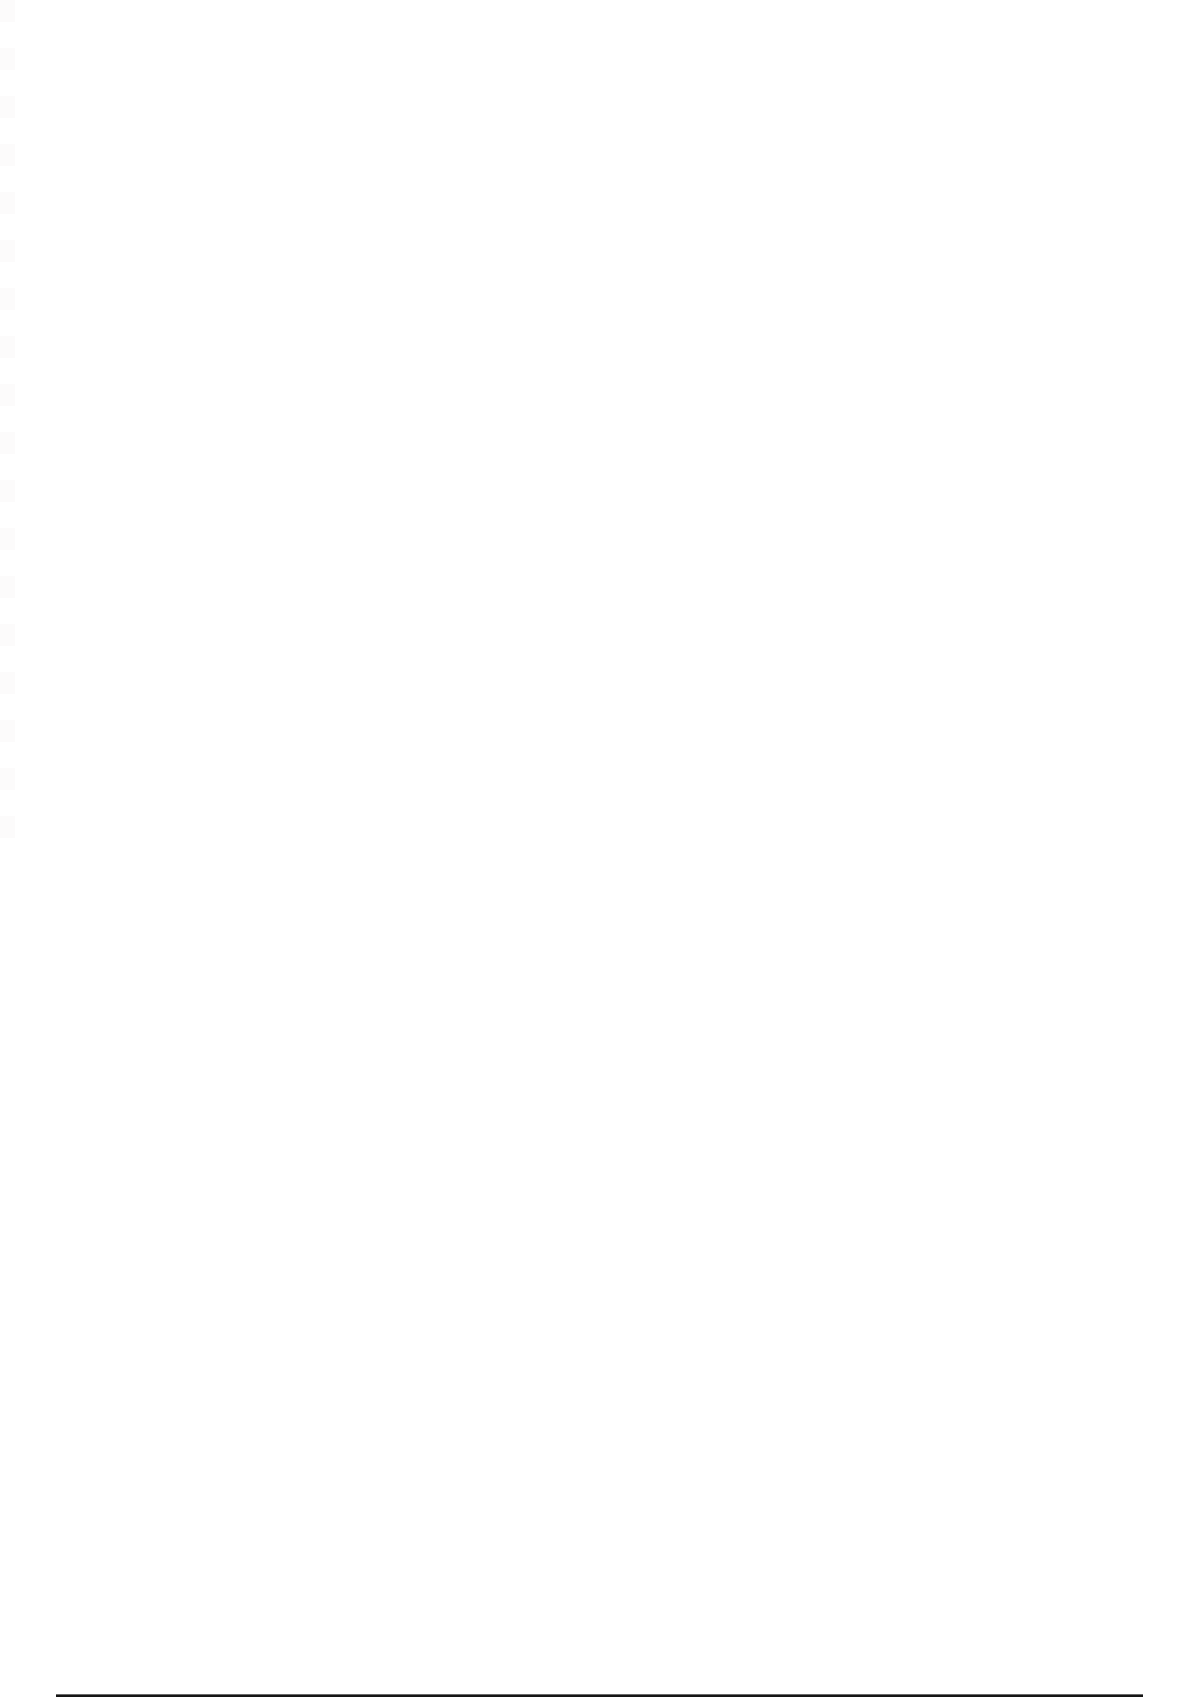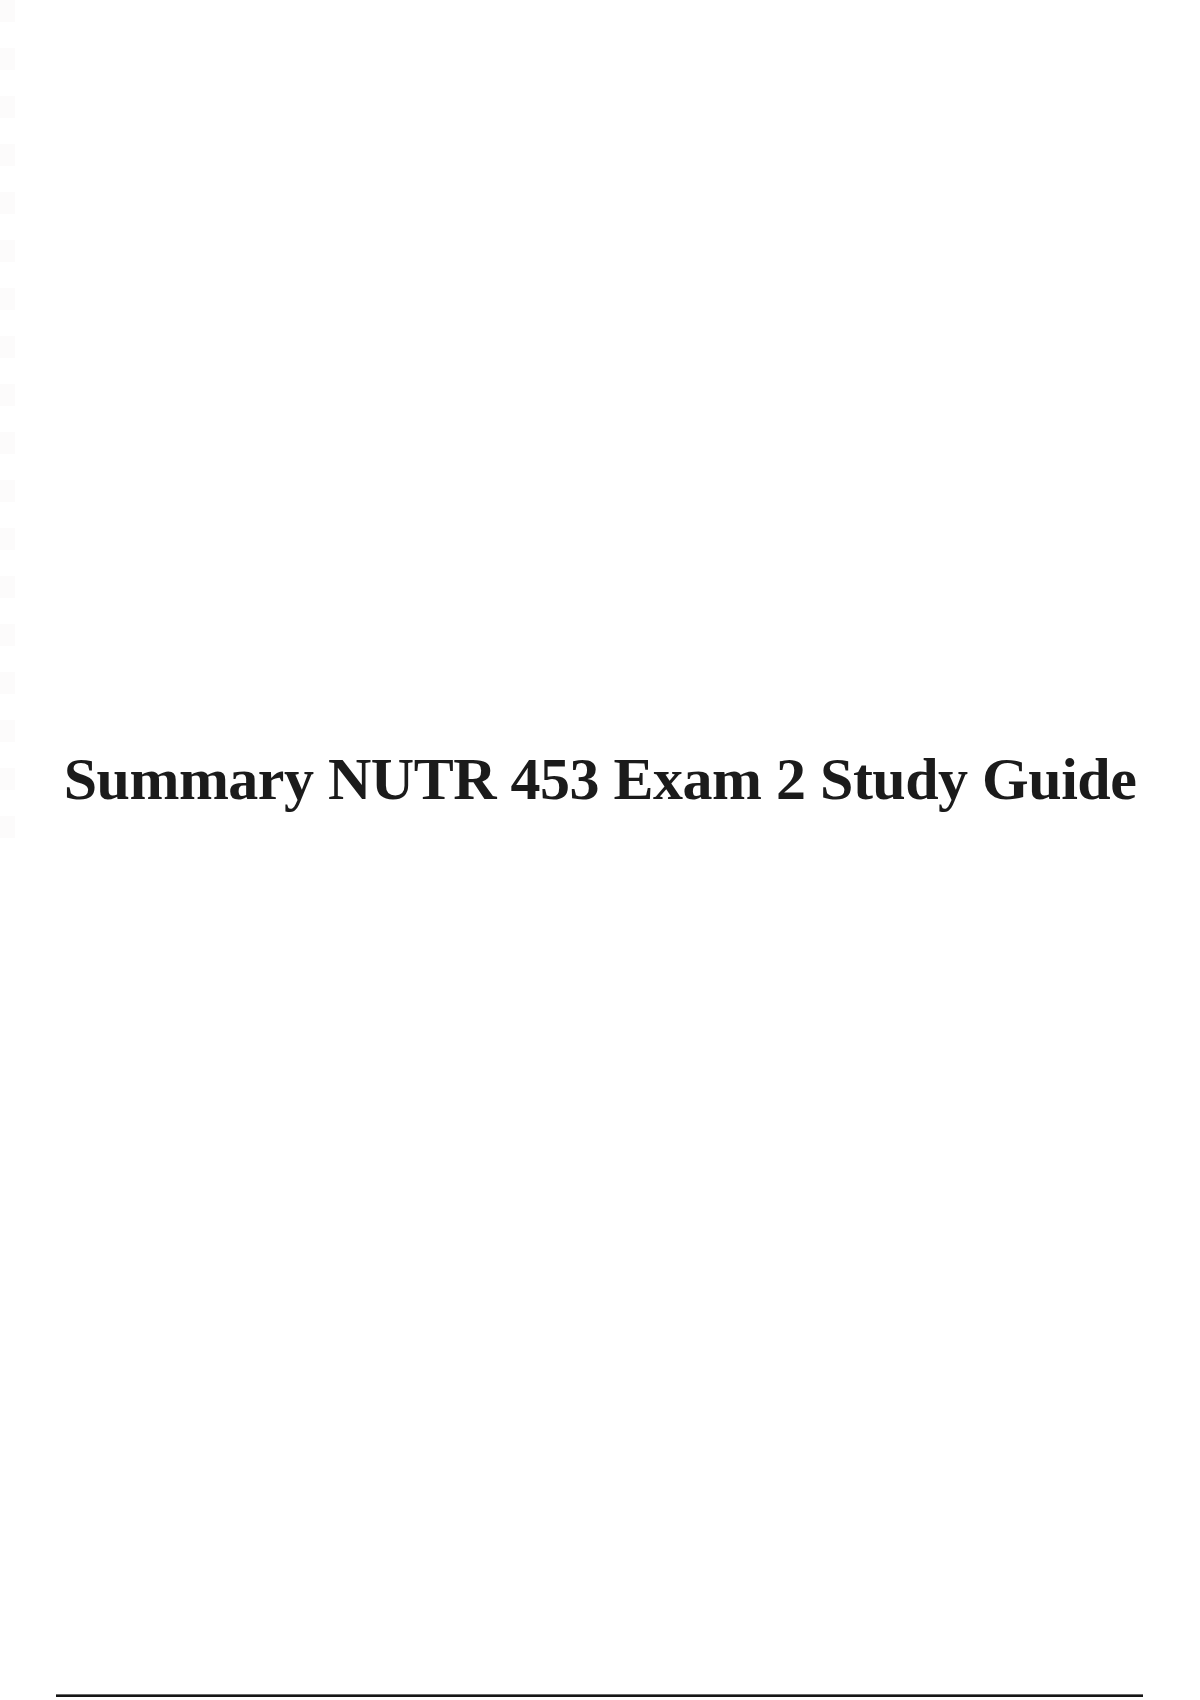--- a/index.html
+++ b/index.html
@@ -60,17 +60,16 @@
     border-top: 1px solid #6a6a6a;
   }
 </style>
 </head>
 <body>
 
 <div class="page">
 
   <div class="left-edge-dashes"></div>
 
-  <h1 class="doc-title">Summary NUTR 453 Exam 2 Study Guide</h1>
 
   <div class="footer-rule"></div>
 
 </div>
 
 </body></html>

